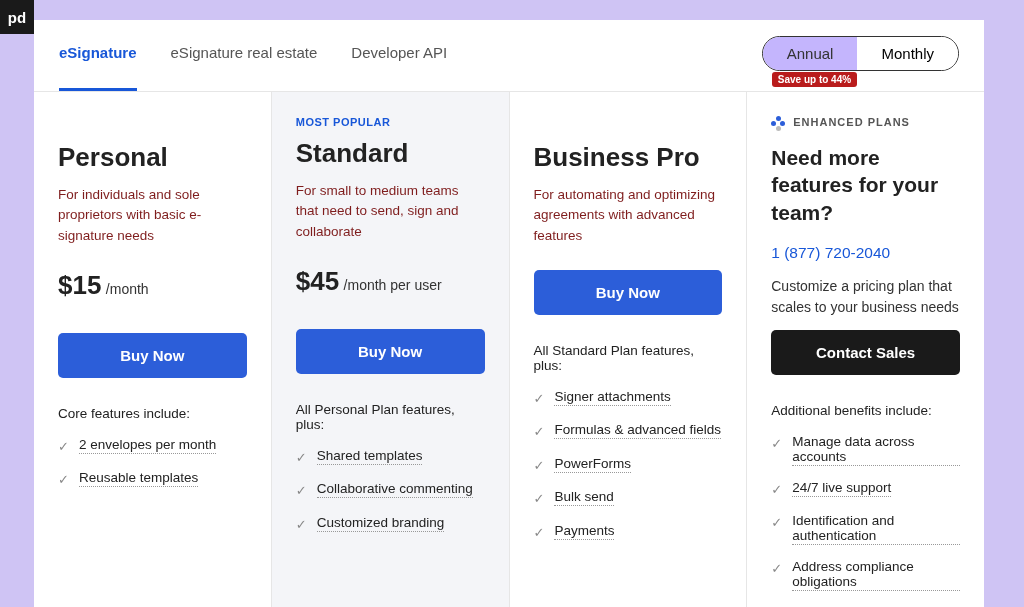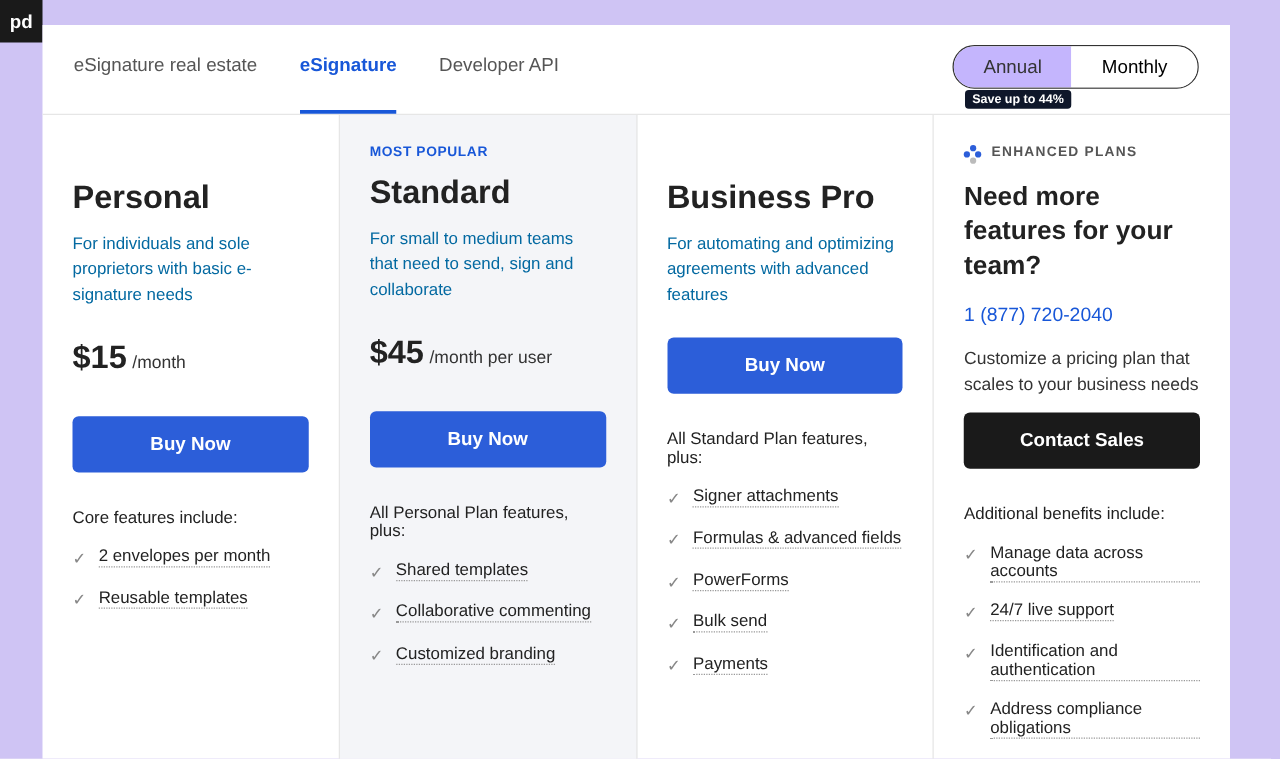--- a/index.html
+++ b/index.html
@@ -69,21 +69,21 @@
       padding: 8px 24px;
       font-size: 15px;
       font-weight: 500;
       cursor: pointer;
       background: #fff;
     }
     .period-btn.annual { background: #c4b5fd; color: #333; }
     .save-badge {
       position: absolute;
       top: 36px; left: 10px;
-      background: #0f172a;
+      background: #b91c1c;
       color: #fff;
       font-size: 10px;
       font-weight: 600;
       padding: 2px 6px;
       border-radius: 3px;
     }
     .plans {
       display: flex;
     }
     .plan {
@@ -103,21 +103,21 @@
     }
     .popular-spacer { height: 26px; }
     .plan-title {
       font-size: 26px;
       font-weight: 700;
       color: #222;
       margin-bottom: 12px;
     }
     .plan-desc {
       font-size: 13.5px;
-      color: #0369a1;
+      color: #7f1d1d;
       line-height: 1.5;
       margin-bottom: 24px;
       min-height: 40px;
     }
     .price-row { margin-bottom: 32px; }
     .price {
       font-size: 26px;
       font-weight: 700;
       color: #222;
     }
@@ -197,22 +197,22 @@
     }
   </style>
 </head>
 <body>
 
 <div class="logo-corner">pd</div>
 
 <div class="card">
   <div class="top-row">
     <div class="tabs">
+      <div class="tab active">eSignature</div>
       <div class="tab">eSignature real estate</div>
-      <div class="tab active">eSignature</div>
       <div class="tab">Developer API</div>
     </div>
     <div class="period-wrap">
       <div class="period-switch">
         <div class="period-btn annual">Annual</div>
         <div class="period-btn">Monthly</div>
       </div>
       <div class="save-badge">Save up to 44%</div>
     </div>
   </div>

